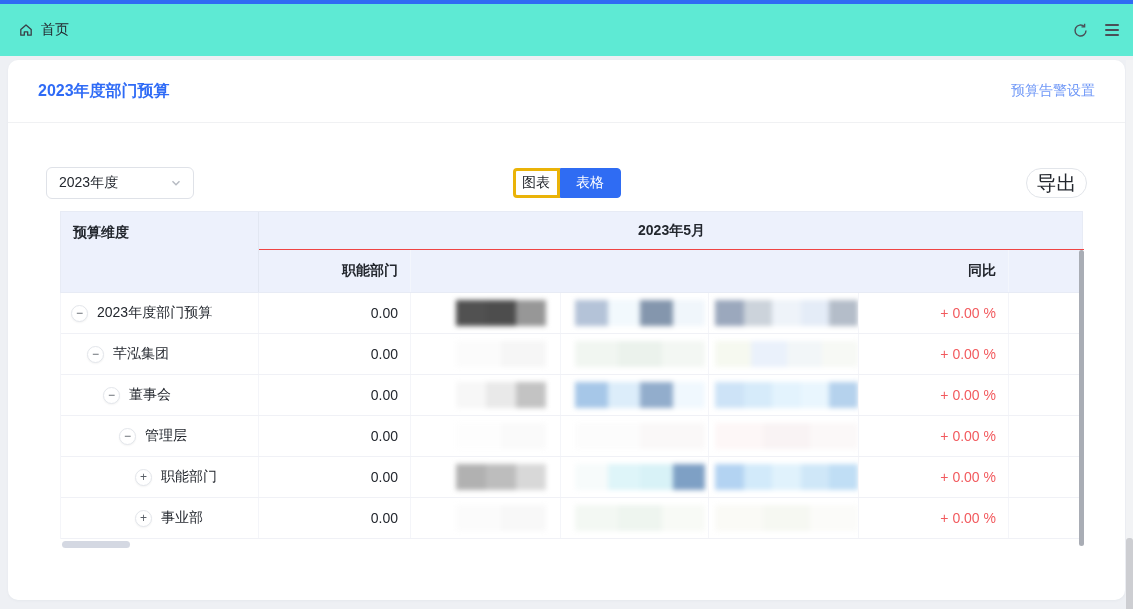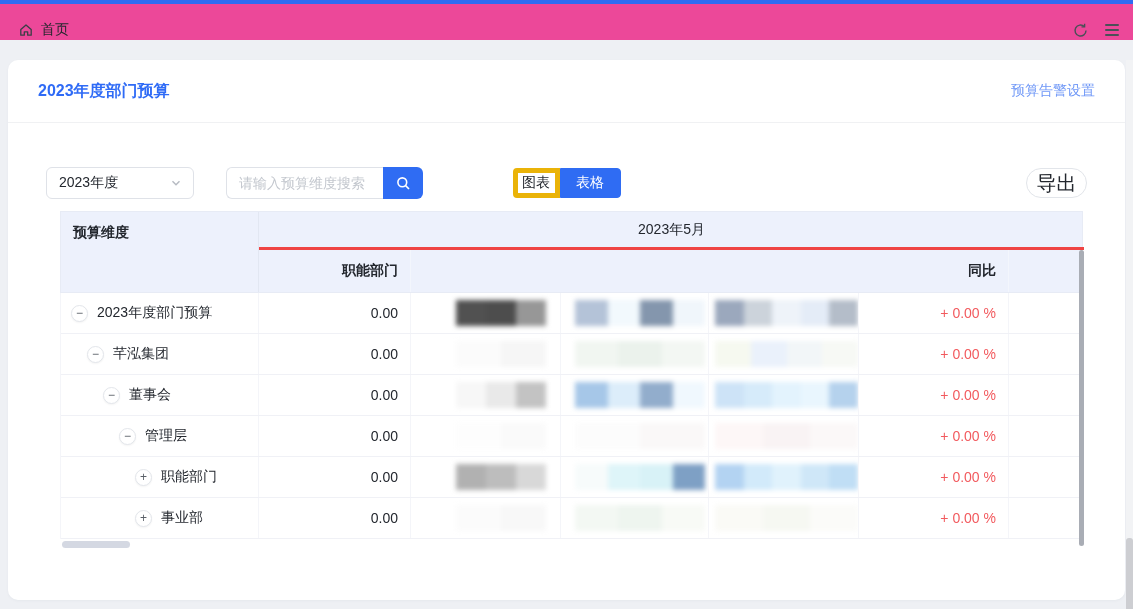--- a/index.html
+++ b/index.html
@@ -2,21 +2,21 @@
 <html><head>
 <meta charset="utf-8">
 <style>
   * { box-sizing: border-box; margin: 0; padding: 0; }
   html,body { width:1133px; height:609px; }
   body {
     font-family: "Liberation Sans", "DejaVu Sans", sans-serif;
     background:#eef0f4; position:relative; overflow:hidden; color:#23272e;
   }
   .top-accent { height:4px; background:#2f6cf3; }
-  .tabbar { height:36px; background:#ec4899; position:relative; }
+  .tabbar { height:52px; background:#5eead4; position:relative; }
   .home-tab { position:absolute; left:18px; top:0; height:52px; display:flex; align-items:center; gap:7px; font-size:14px; color:#23272e; cursor:pointer; }
   .active-tab { position:absolute; left:88px; bottom:0; height:37px; padding:0 14px; background:#eef0f4; border-radius:9px 9px 0 0; display:flex; align-items:center; gap:11px; font-size:14px; font-weight:700; color:#23272e; }
   .tab-close { color:#9aa0a8; font-size:16px; font-weight:400; line-height:1; cursor:pointer; }
   .tb-icons { position:absolute; right:14px; top:0; height:52px; display:flex; align-items:center; gap:16px; }
   .menu-icon { display:inline-flex; flex-direction:column; gap:3px; cursor:pointer; }
   .menu-icon i { display:block; width:14px; height:2px; background:#4a4f57; border-radius:1px; }
 
   .card { position:absolute; left:8px; top:60px; width:1117px; height:540px; background:#fff; border-radius:10px; box-shadow:0 1px 3px rgba(30,40,70,.04); }
   .card-head { height:63px; display:flex; align-items:center; justify-content:space-between; padding:0 30px; border-bottom:1px solid #f0f1f3; }
   .page-title { color:#2f6bf6; font-size:16px; font-weight:700; }
@@ -24,28 +24,28 @@
 
   .toolbar { margin:44px 38px 0 38px; display:grid; grid-template-columns:1fr auto 1fr; align-items:center; }
   .tb-left { display:flex; gap:32px; align-items:center; }
   .select { width:148px; height:32px; border:1px solid #dfe2e8; border-radius:6px; display:flex; align-items:center; justify-content:space-between; padding:0 10px 0 12px; font-size:14px; background:#fff; cursor:pointer; }
   .search { display:flex; }
   .search input { width:157px; height:32px; border:1px solid #dfe2e8; border-right:none; border-radius:6px 0 0 6px; padding:0 12px; font-size:14px; color:#23272e; outline:none; }
   .search input::placeholder { color:#c3c7ce; }
   .search-btn { width:40px; height:32px; background:#2f6cf3; border:none; border-radius:0 6px 6px 0; display:flex; align-items:center; justify-content:center; cursor:pointer; }
   .toggle { display:flex; }
   .toggle-btn { height:30px; font-size:14px; display:flex; align-items:center; justify-content:center; cursor:pointer; }
-  .toggle-chart { width:47px; background:#fff; border:5px solid #eab308; border-radius:4px 0 0 4px; color:#23272e; }
+  .toggle-chart { width:47px; background:#fff; border:3px solid #eab308; border-radius:4px 0 0 4px; color:#23272e; }
   .toggle-table { width:61px; background:#2f6cf3; border:1px solid #2f6cf3; border-radius:0 4px 4px 0; color:#fff; }
   .export-btn { justify-self:end; width:61px; height:30px; border:1px solid #e2e5ea; border-radius:15px; background:#fff; font-size:20px; color:#23272e; display:flex; align-items:center; justify-content:center; cursor:pointer; }
 
   .table-wrap { position:absolute; left:52px; top:151px; width:1023px; font-size:14px; }
   .thead { display:grid; grid-template-columns:198px 152px 150px 148px 150px 150px 75px; grid-template-rows:38px 42px; background:#edf1fc; border:1px solid #e7ebf5; }
   .th-dim { grid-row:1/3; grid-column:1; display:flex; align-items:flex-start; padding:12px 0 0 12px; font-weight:700; border-right:1px solid #e2e7f2;font-family:Liberation Mono, monospace; }
-  .th-group { grid-row:1; grid-column:2/8; display:flex; align-items:center; justify-content:center; border-bottom:3px solid #ef4444; font-weight:400; }
+  .th-group { grid-row:1; grid-column:2/8; display:flex; align-items:center; justify-content:center; border-bottom:1px solid #ef4444; font-weight:700; }
   .th-sub { grid-row:2; display:flex; align-items:center; justify-content:flex-end; padding-right:12px; font-weight:700; border-right:1px solid #f3f6fd; }
   .th-sub:last-child { border-right:none; }
   .tbody { border-left:1px solid #f4f5f9; border-right:1px solid #f4f5f9; }
   .trow { display:grid; grid-template-columns:198px 152px 150px 148px 150px 150px 75px; height:41px; border-bottom:1px solid #f0f1f6; }
   .td { display:flex; align-items:center; border-right:1px solid #f4f5f9; overflow:hidden; }
   .td:last-child { border-right:none; }
   .td-dim { gap:9px; }
   .toggle-circle { width:17px; height:17px; min-width:17px; border:1px solid #e3e6eb; border-radius:50%; background:#fff; color:#5a6068; font-size:12px; line-height:15px; text-align:center; cursor:pointer; box-shadow:0 1px 2px rgba(0,0,0,.05); }
   .td-num { justify-content:flex-end; padding-right:12px; }
   .td-yoy { color:#f25a5e; }
@@ -98,31 +98,20 @@
   <div class="toolbar">
     <div class="tb-left">
       <div class="select">
         <span>2023年度</span>
         <span style="display:inline-flex;">
           <svg width="14" height="14" viewBox="0 0 14 14">
               <path d="M3.5 5.2 7 8.8l3.5-3.6" fill="none" stroke="#b6bac2" stroke-width="1.4"></path>
             </svg>
         </span>
       </div>
-      <div class="search">
-        <input type="text" placeholder="请输入预算维度搜索" style="">
-        <button class="search-btn">
-          <span style="display:inline-flex;">
-            <svg width="17" height="17" viewBox="0 0 17 17">
-                <circle cx="7.3" cy="7.3" r="4.4" fill="none" stroke="#fff" stroke-width="1.6"></circle>
-                <path d="M10.6 10.6 14 14" stroke="#fff" stroke-width="1.6"></path>
-              </svg>
-          </span>
-        </button>
-      </div>
     </div>
     <div class="toggle">
       <div class="toggle-btn toggle-chart">图表</div>
       <div class="toggle-btn toggle-table">表格</div>
     </div>
     <button class="export-btn">导出</button>
   </div>
 
   <div class="table-wrap">
     <div class="thead">

